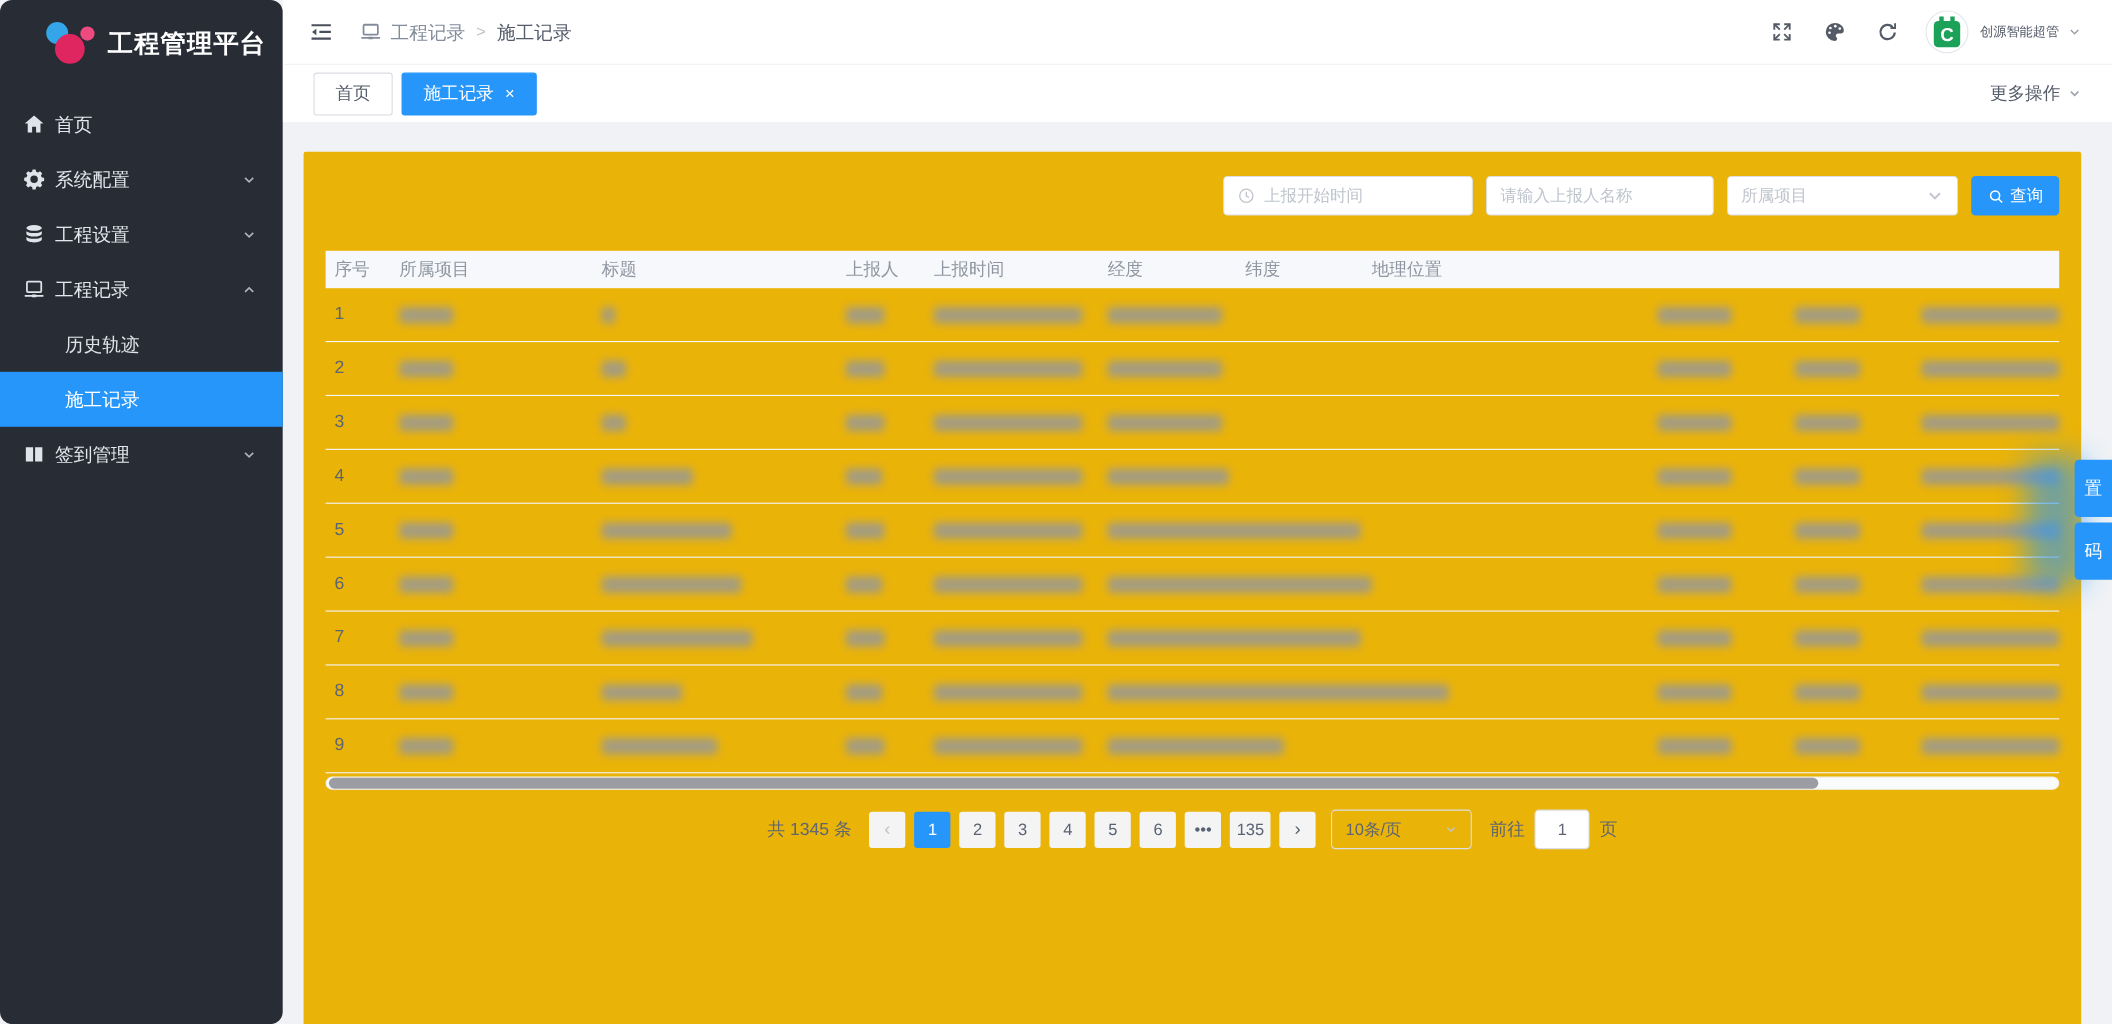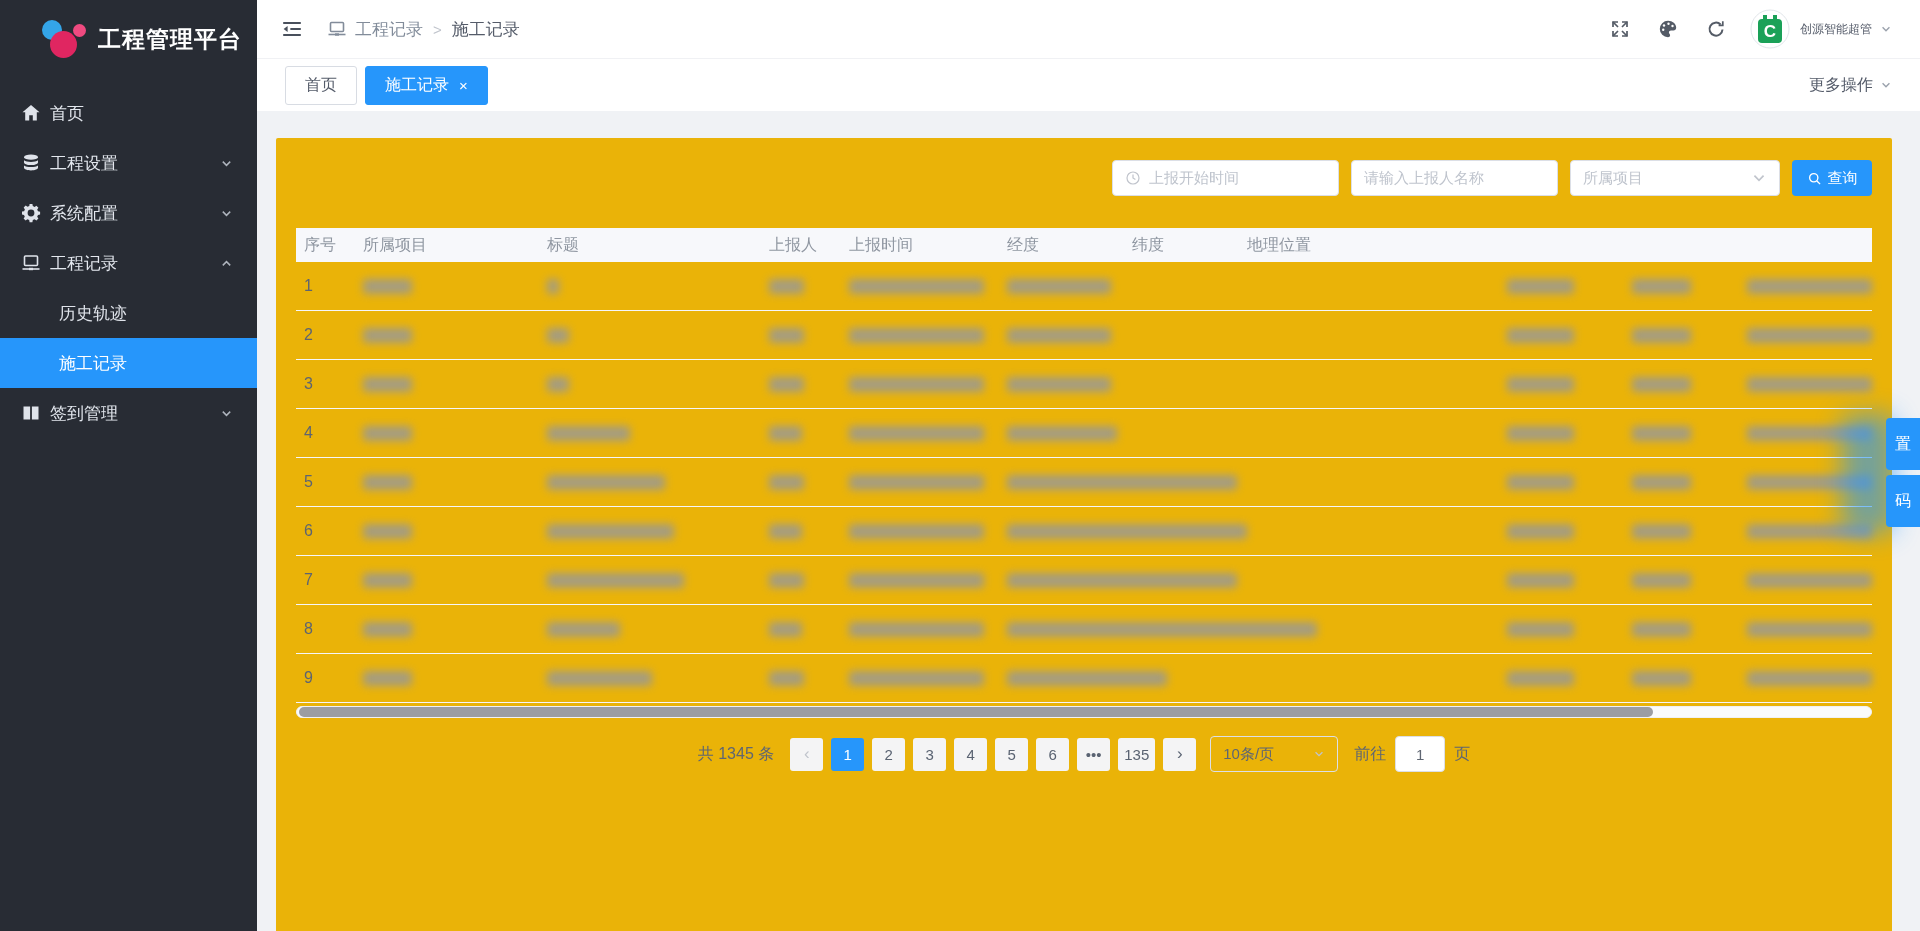--- a/index.html
+++ b/index.html
@@ -4,21 +4,21 @@
 <style>
   * { margin:0; padding:0; box-sizing:border-box; }
   html,body { width:1920px; height:931px; overflow:hidden; }
   body {
     font-family:"Liberation Sans","DejaVu Sans",sans-serif;
     display:flex; background:#f0f2f5; color:#5a6372;
   }
   svg { display:block; }
 
   
-  .sidebar { width:257px; height:100%; background:#282c34; flex-shrink:0; }
+  .sidebar { width:257px; height:100%; background:#282c34; flex-shrink:0;border-radius:11px; }
   .logo { height:78px; display:flex; align-items:center; padding-left:42px; }
   .logo-mark { position:relative; width:48px; height:44px; flex-shrink:0; }
   .logo-mark i { position:absolute; border-radius:50%; }
   .lm-blue  { width:20px; height:20px; left:0;  top:3px;  background:#34a5e8; }
   .lm-red   { width:27px; height:27px; left:8px; top:14px; background:#e02661; }
   .lm-pink  { width:13px; height:13px; left:31px; top:7px; background:#ef4a80; }
   .logo-text { color:#fff; font-size:23px; font-weight:bold; letter-spacing:1px; margin-left:8px; white-space:nowrap; }
 
   .menu { padding-top:10px; }
   .menu-item { height:50px; display:flex; align-items:center; padding:0 24px 0 21px; font-size:17px; color:#e3e7ee; cursor:pointer; }
@@ -114,41 +114,41 @@
       <span class="mi-icon">
         <svg viewBox="0 0 20 20" fill="currentColor">
             <path d="M10 2 L18.5 9.2 H15.8 V17.5 H11.8 V12.3 H8.2 V17.5 H4.2 V9.2 H1.5 Z"></path>
           </svg>
       </span>
       <span>首页</span>
     </div>
 
     <div class="menu-item">
       <span class="mi-icon">
+        <svg viewBox="0 0 20 20" fill="currentColor" fill-rule="evenodd">
+            <path d="M8.6 1h2.8l.4 2.1 1.8.8 1.8-1.2 2 2-1.2 1.8.8 1.8 2.1.4v2.8l-2.1.4-.8 1.8 1.2 1.8-2 2-1.8-1.2-1.8.8-.4 2.1H8.6l-.4-2.1-1.8-.8-1.8 1.2-2-2 1.2-1.8-.8-1.8L1 11.4V8.6l2.1-.4.8-1.8-1.2-1.8 2-2 1.8 1.2 1.8-.8zM10 6.6a3.4 3.4 0 1 0 0 6.8 3.4 3.4 0 0 0 0-6.8z"></path>
+          </svg>
+      </span>
+      <span>系统配置</span>
+      <span class="chev">
+          <svg viewBox="0 0 14 14" fill="none" stroke="currentColor" stroke-width="1.6">
+            <path d="M3 5l4 4 4-4"></path>
+          </svg>
+        </span>
+    </div>
+
+    <div class="menu-item">
+      <span class="mi-icon">
         <svg viewBox="0 0 20 20" fill="currentColor">
             <ellipse cx="10" cy="4.2" rx="7" ry="2.6"></ellipse>
             <path d="M3 7.2c1.3 1.1 4 1.7 7 1.7s5.7-.6 7-1.7v2.2c0 1.4-3.1 2.6-7 2.6s-7-1.2-7-2.6z"></path>
             <path d="M3 12.4c1.3 1.1 4 1.7 7 1.7s5.7-.6 7-1.7v2.4c0 1.4-3.1 2.6-7 2.6s-7-1.2-7-2.6z"></path>
           </svg>
       </span>
       <span>工程设置</span>
-      <span class="chev">
-          <svg viewBox="0 0 14 14" fill="none" stroke="currentColor" stroke-width="1.6">
-            <path d="M3 5l4 4 4-4"></path>
-          </svg>
-        </span>
-    </div>
-
-    <div class="menu-item">
-      <span class="mi-icon">
-        <svg viewBox="0 0 20 20" fill="currentColor" fill-rule="evenodd">
-            <path d="M8.6 1h2.8l.4 2.1 1.8.8 1.8-1.2 2 2-1.2 1.8.8 1.8 2.1.4v2.8l-2.1.4-.8 1.8 1.2 1.8-2 2-1.8-1.2-1.8.8-.4 2.1H8.6l-.4-2.1-1.8-.8-1.8 1.2-2-2 1.2-1.8-.8-1.8L1 11.4V8.6l2.1-.4.8-1.8-1.2-1.8 2-2 1.8 1.2 1.8-.8zM10 6.6a3.4 3.4 0 1 0 0 6.8 3.4 3.4 0 0 0 0-6.8z"></path>
-          </svg>
-      </span>
-      <span>系统配置</span>
       <span class="chev">
           <svg viewBox="0 0 14 14" fill="none" stroke="currentColor" stroke-width="1.6">
             <path d="M3 5l4 4 4-4"></path>
           </svg>
         </span>
     </div>
 
     <div class="menu-item">
       <span class="mi-icon">
         <svg viewBox="0 0 20 20" fill="none" stroke="currentColor" stroke-width="1.6">

